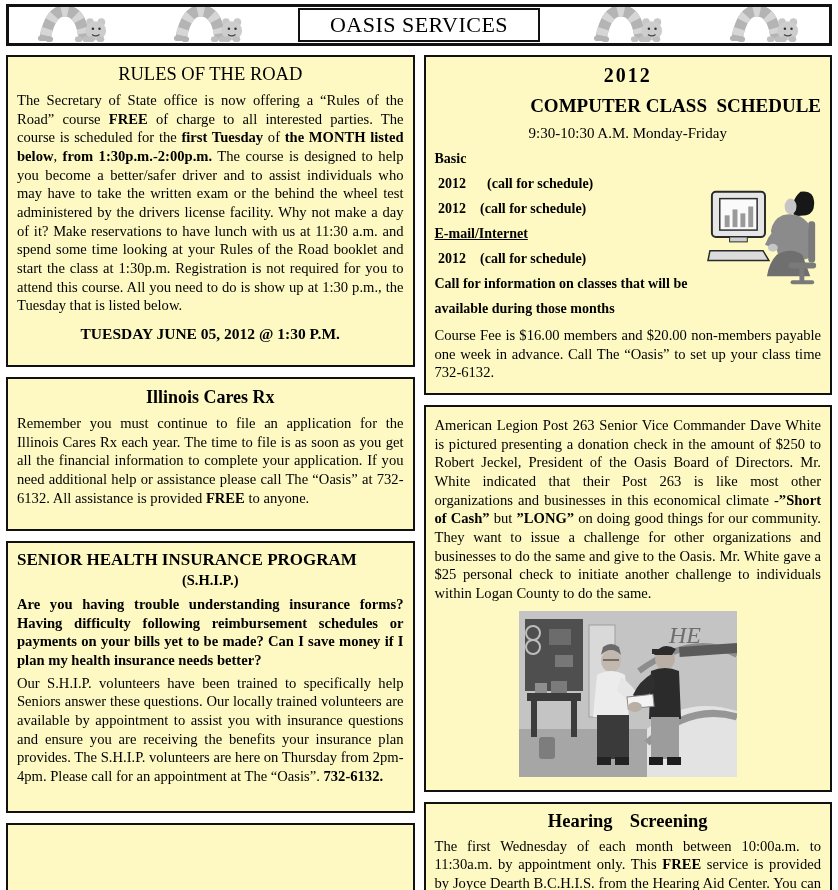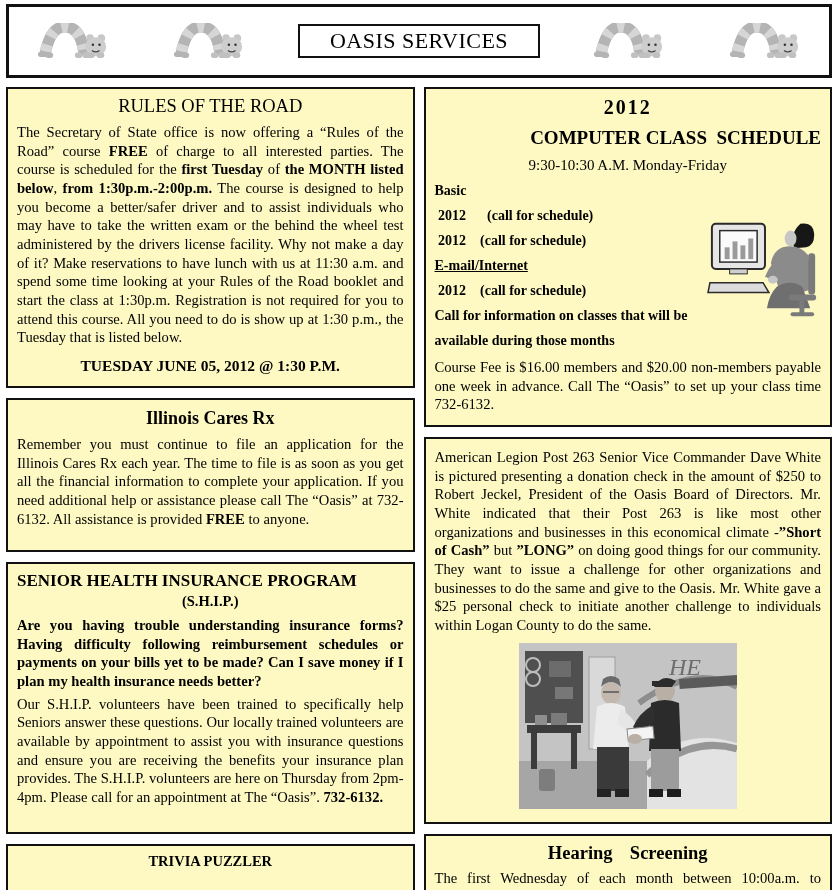--- a/index.html
+++ b/index.html
@@ -1,36 +1,36 @@
 <!DOCTYPE html>
 <html><head>
 <meta charset="utf-8">
 <style>
   html,body{margin:0;padding:0;background:#fff;color:#000;}
   body{width:838px;height:890px;overflow:hidden;font-family:"Liberation Serif",serif;position:relative;}
   .page{padding:4px 6px 0 6px;}
   
-  .header-bar{border:3px solid #111;height:36px;display:flex;align-items:center;justify-content:space-between;padding:16px 16px;margin:0 0 9px 0;background:#fff;}
+  .header-bar{border:3px solid #111;height:36px;display:flex;align-items:center;justify-content:space-between;padding:0 16px;margin:0 0 9px 0;background:#fff;}
   .worm{width:96px;height:36px;flex:0 0 auto;}
   .title-box{border:2px solid #111;padding:2px 30px;font-size:22px;letter-spacing:.5px;white-space:nowrap;background:#fff;}
   
   .columns{display:flex;gap:9px;align-items:flex-start;}
   .col{flex:1;min-width:0;display:flex;flex-direction:column;}
   .box{border:2px solid #111;padding:5px 9px 7px 9px;margin-bottom:10px;background:#fef9c3;}
   .box:last-child{margin-bottom:0;}
   p.body{font-size:14.6px;line-height:1.28;text-align:justify;margin:4px 0;}
   .b{font-weight:bold;}
   .u{text-decoration:underline;}
   .pre{white-space:pre-wrap;}
   
   .h-serifcaps{font-size:18.5px;text-align:center;margin:2px 0 6px 0;font-weight:500;}
   .h-bold{font-size:18px;font-weight:bold;text-align:center;margin:3px 0 6px 0;}
   .h-ship{font-size:17px;font-weight:bold;text-align:left;margin:2px 0 2px 0;}
   .h-ship-sub{font-size:14.5px;font-weight:bold;text-align:center;margin:0 0 6px 0;}
-  .footer-line{font-size:15.5px;font-weight:bold;text-align:center;margin:10px 0 4px 0;}
+  .footer-line{font-size:15.5px;font-weight:bold;text-align:center;margin:10px 0 15px 0;}
   
   .trivia-title{font-size:14.5px;font-weight:bold;text-align:center;margin:2px 0;}
   .trivia-q{font-size:17px;font-weight:bold;text-align:center;margin:4px 18px;line-height:1.3;}
   
   .cs-box{position:relative;min-height:292px;}
   .cs-year{font-size:20px;font-weight:bold;text-align:center;letter-spacing:2px;margin:2px 0 8px 0;}
   .cs-title{font-size:19px;font-weight:bold;text-align:right;margin:0 0 8px 0;}
   .cs-time{font-size:15px;font-weight:normal;text-align:center;margin:0 0 8px 0;}
   .cs-line{font-size:14px;font-weight:bold;margin:9px 0;}
   .clipart{position:absolute;top:128px;right:6px;width:118px;height:100px;}
@@ -99,21 +99,20 @@
       </div>
 
       <div class="box" style="min-height:256px">
         <div class="h-ship">SENIOR HEALTH INSURANCE PROGRAM</div>
         <div class="h-ship-sub">(S.H.I.P.)</div>
         <p class="body"><span class="b">Are you having trouble understanding insurance forms? Having difficulty following reimbursement schedules or payments on your bills yet to be made?  Can I save money if I plan my health insurance needs better?</span></p>
         <p class="body"><span>Our S.H.I.P. volunteers have been trained to specifically help Seniors answer these questions.  Our locally trained volunteers are available by appointment to assist you with insurance questions and ensure you are receiving the benefits your insurance plan provides.  The S.H.I.P.  volunteers are here on Thursday from  2pm-4pm.  Please call for an appointment at The “Oasis”.  </span><span class="b">732-6132.</span></p>
       </div>
 
       <div class="box" style="min-height:76px">
-        <div class="trivia-title">TRIVIA PUZZLER</div>
 
       </div>
     </div>
 
     <div class="col">
 
       <div class="box cs-box">
         <div class="cs-year">2012</div>
         <div class="cs-title pre">COMPUTER CLASS  SCHEDULE</div>
         <div class="cs-time">9:30-10:30 A.M. Monday-Friday</div>

